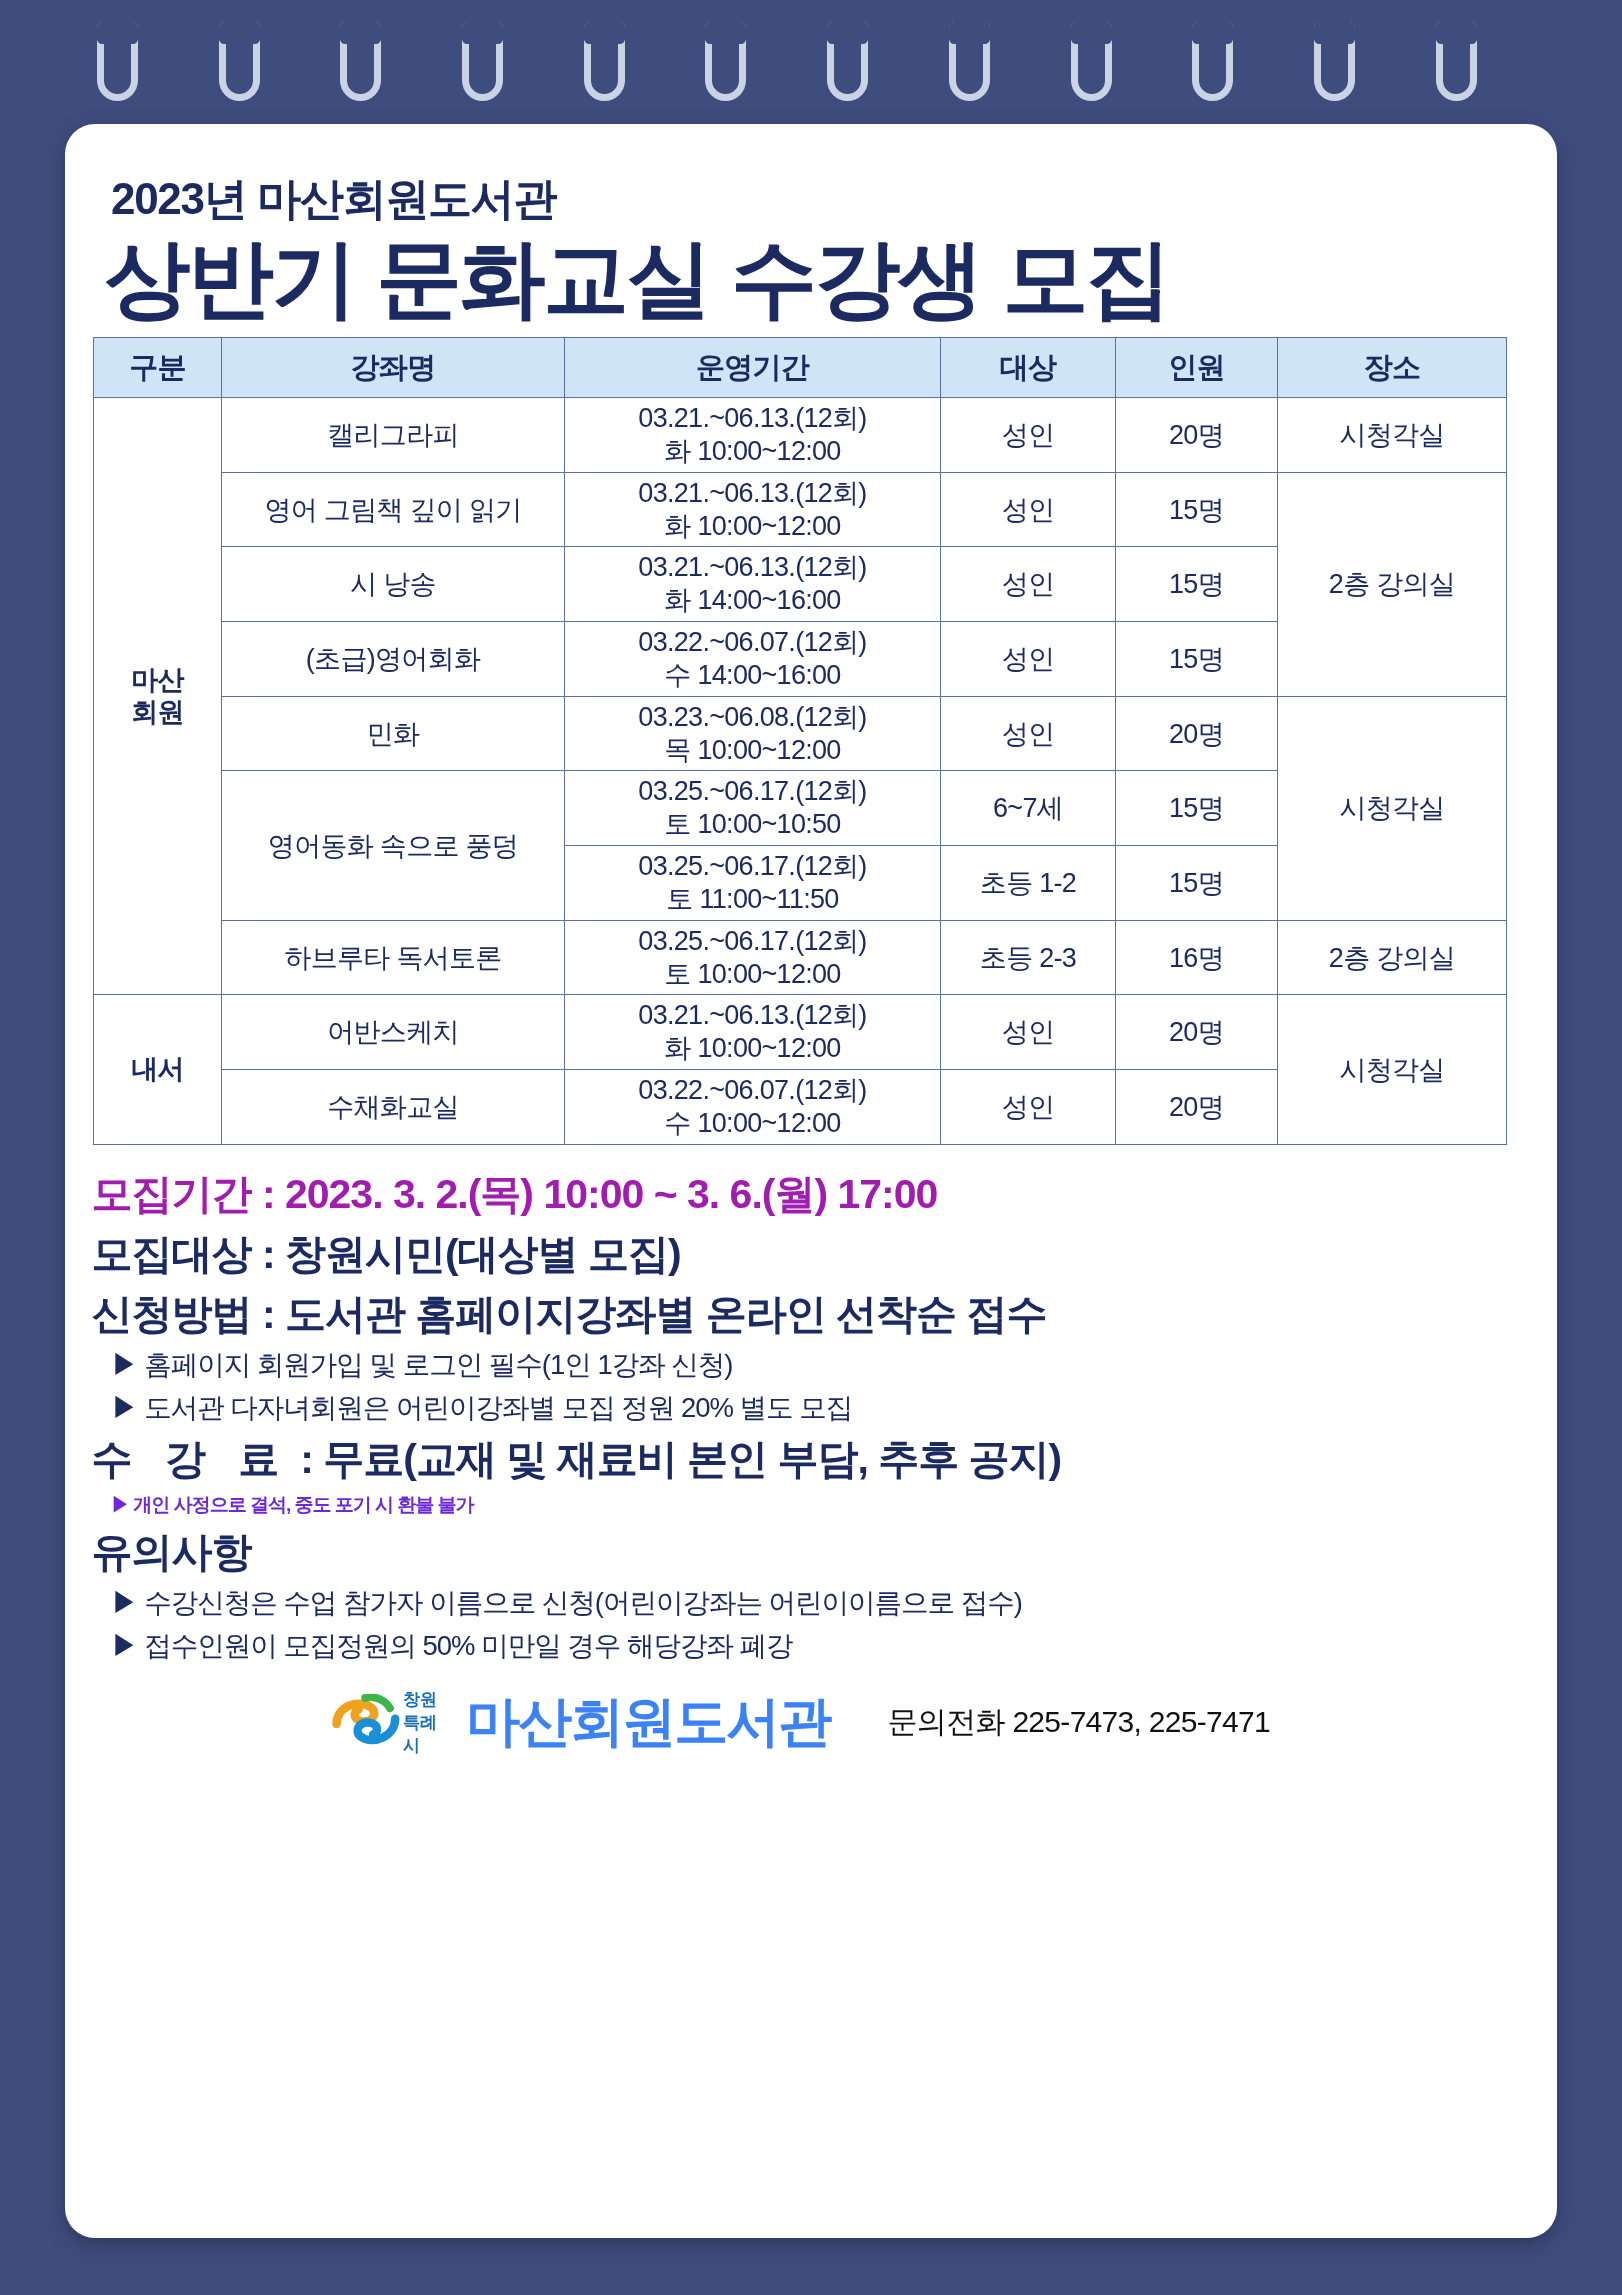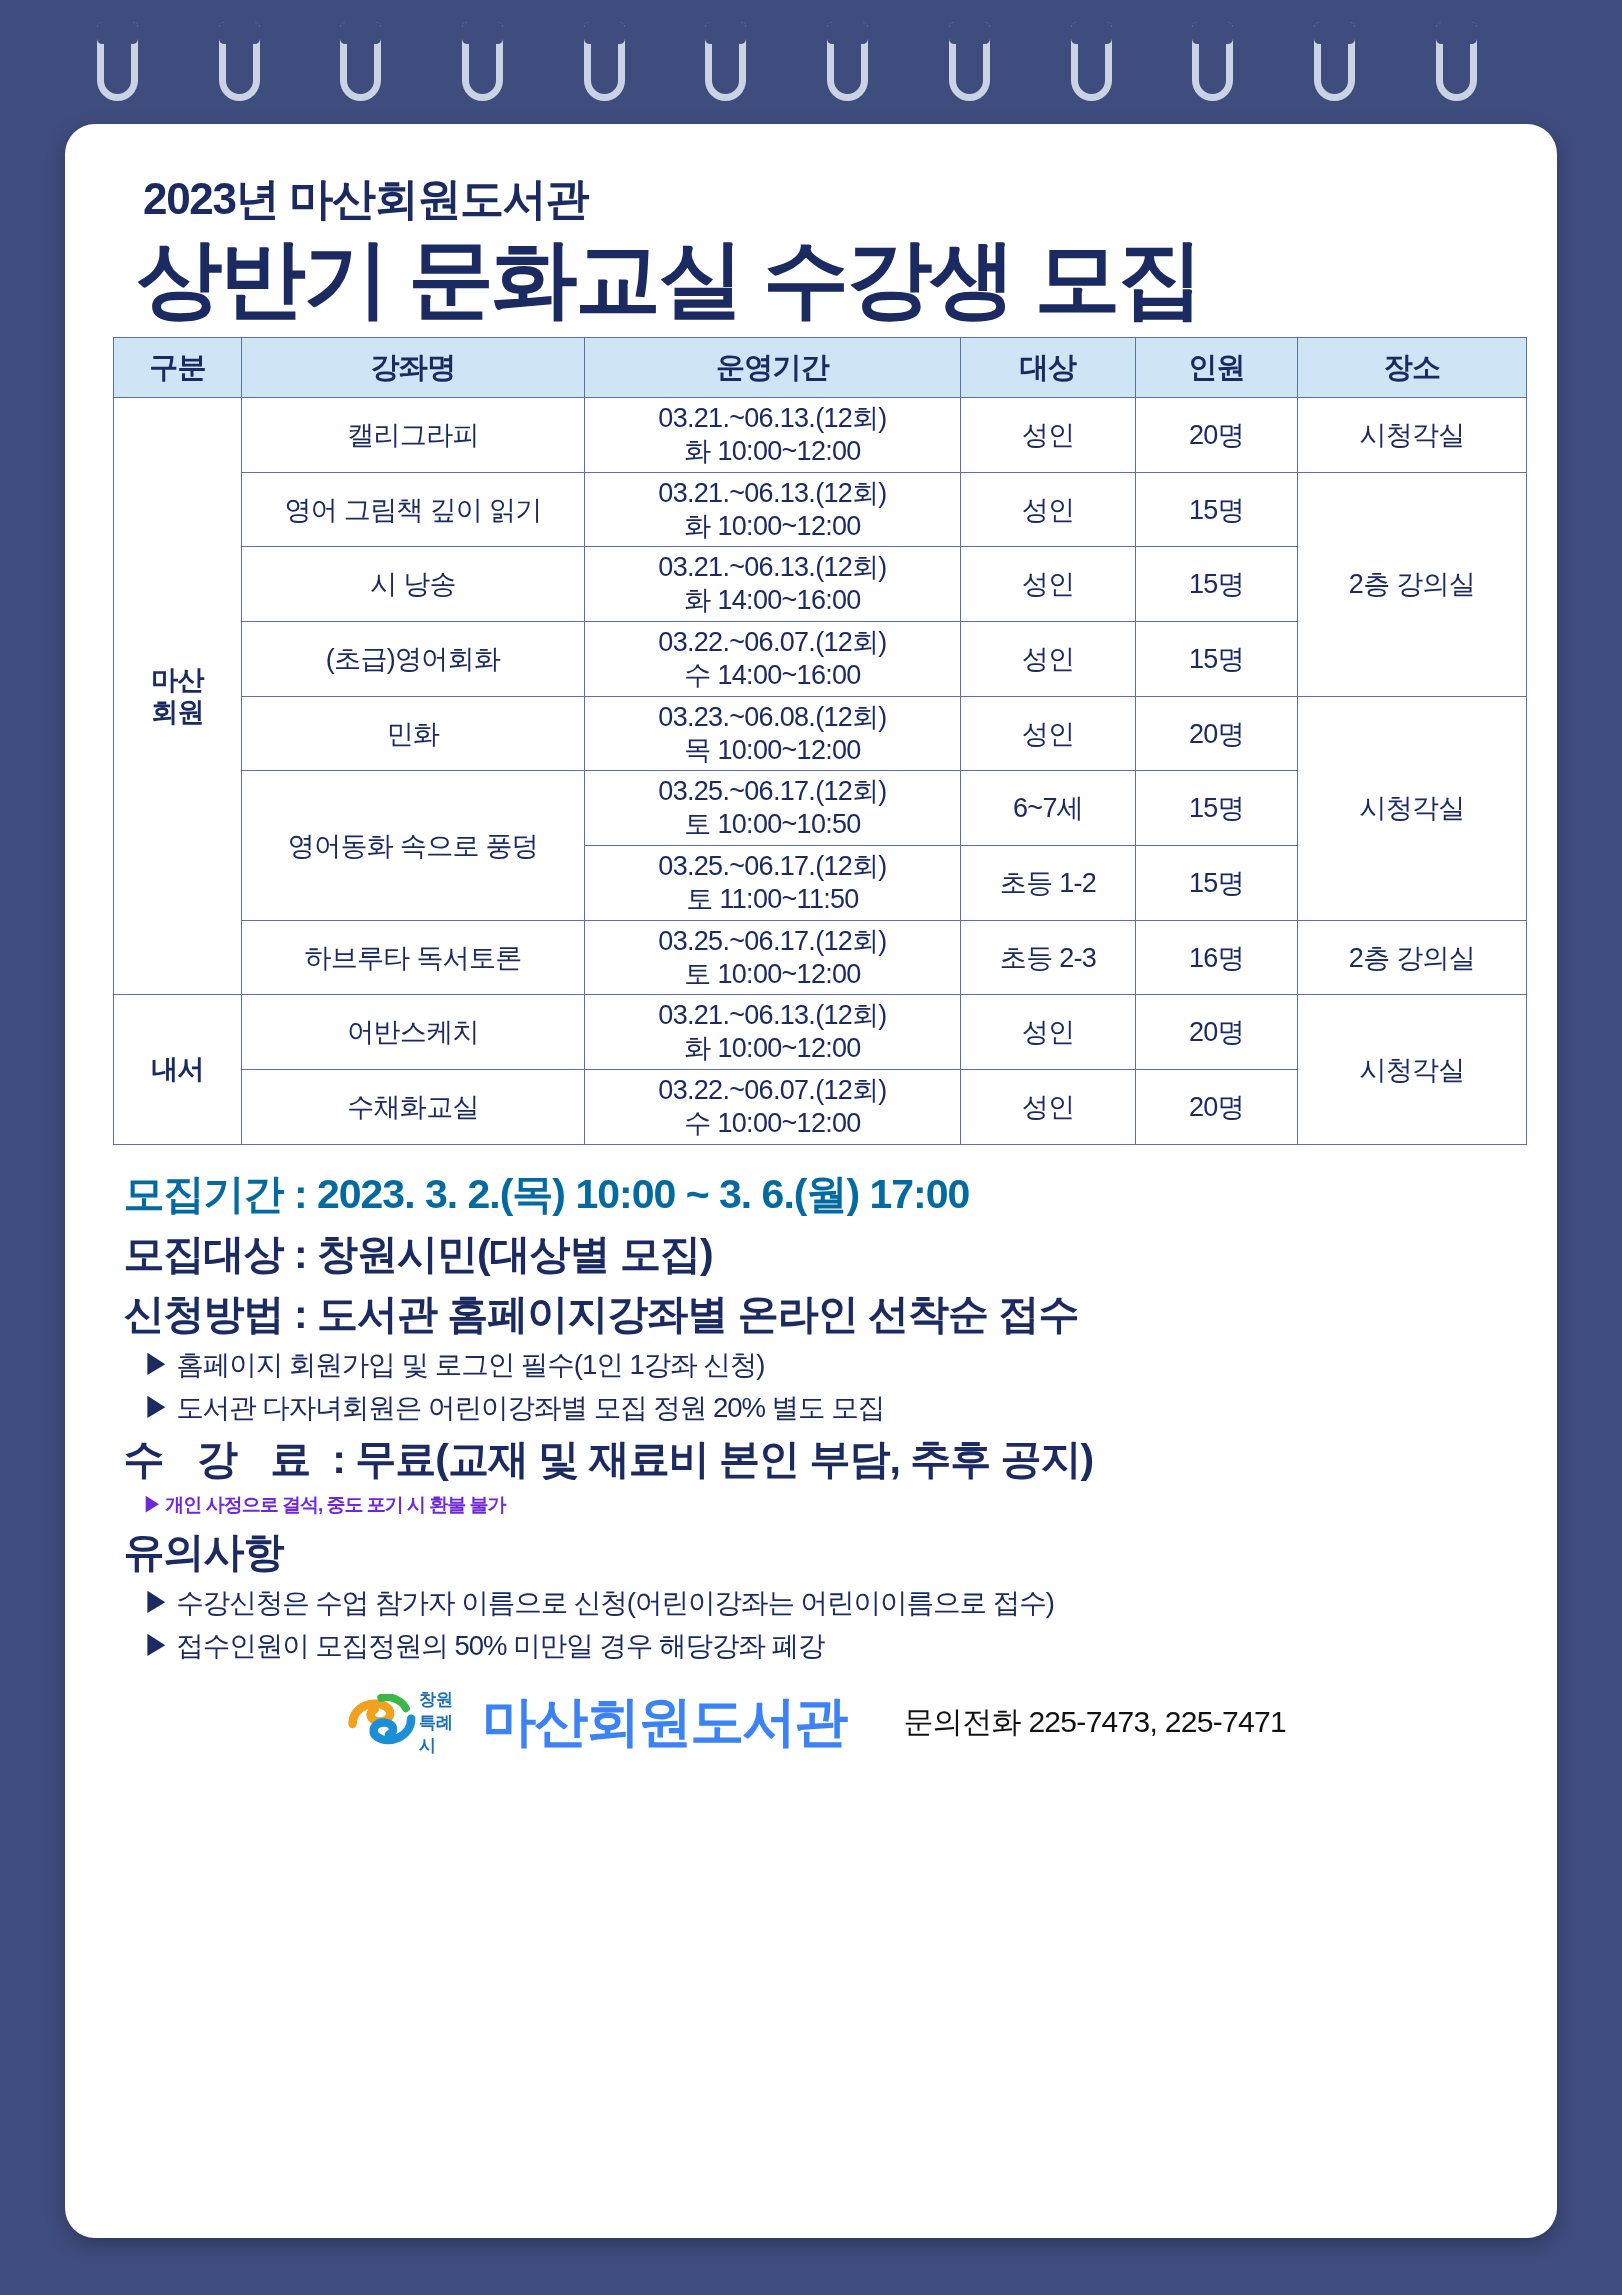--- a/index.html
+++ b/index.html
@@ -43,21 +43,21 @@
   
   #paper {
     position: absolute;
     left: 65px;
     top: 124px;
     width: 1492px;
     height: 2114px;
     background: #ffffff;
     border-radius: 30px;
     box-shadow: 0 6.5px 19.6px rgba(0,0,0,0.25);
-    padding: 26px 38px 0 48px;
+    padding: 26px 38px 0 16px;
   }
 
   
   .subtitle {
     font-size: 44px;
     font-weight: bold;
     color: #1b2a60;
     letter-spacing: -1.3px;
     margin: 19.6px 0 0 30px;
   }
@@ -111,21 +111,21 @@
   }
   .line {
     color: #1b2a60;
     letter-spacing: -1px;
     margin-bottom: 5.2px;
   }
   .l-big {
     font-size: 41px;
     font-weight: bold;
   }
-  .l-purple { color: #0369a1; }
+  .l-purple { color: #a21caf; }
   .l-sub {
     font-size: 30px;
     margin: 3.9px 0 9.2px 11.8px;
   }
   .l-sub-small {
     font-size: 27.5px;
     margin: 2.6px 0 6.5px 19.6px;
   }
   .l-sub-purple {
     font-size: 19px;

